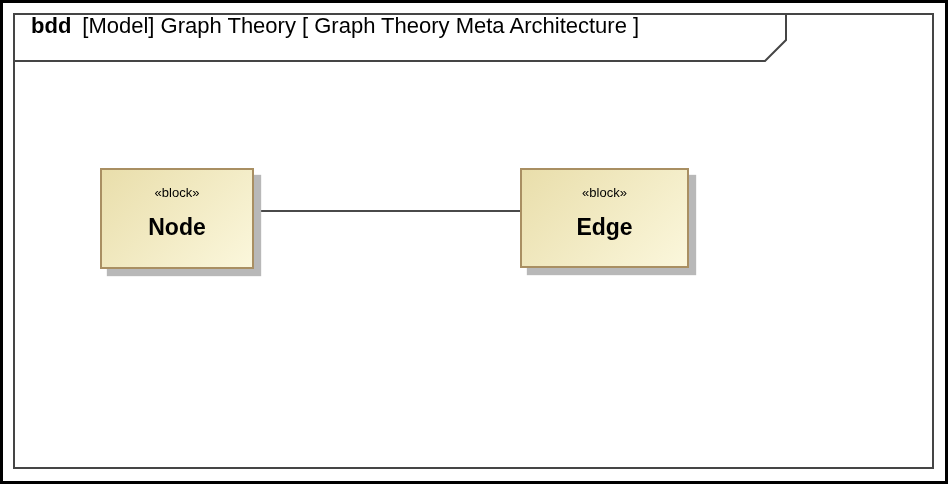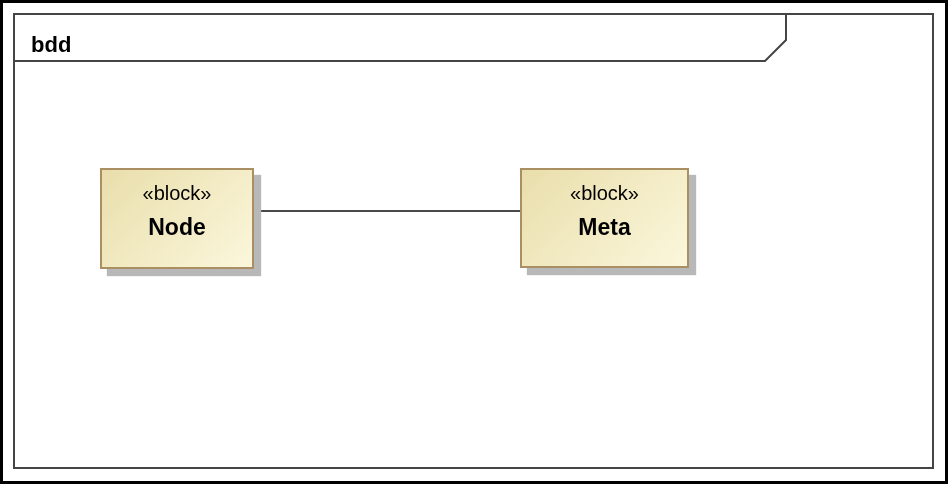--- a/index.html
+++ b/index.html
@@ -20,35 +20,35 @@
     background:#ffffff;
     overflow:hidden;
   }
   .canvas svg{position:absolute;left:0;top:0;z-index:1;}
   .outer-rect{fill:#ffffff;stroke:var(--outer-border);stroke-width:3;}
   .frame-rect{fill:none;stroke:var(--frame-border);stroke-width:2;}
   .tab-shape{fill:var(--tab-fill);stroke:var(--frame-border);stroke-width:2;stroke-linejoin:miter;}
   .connector-line{stroke:var(--connector);stroke-width:2;}
   .title{
     position:absolute;left:13px;top:13px;width:774px;height:64px;
-    z-index:2;display:flex;align-items:center;
+    z-index:2;display:flex;align-items:flex-start;
     padding-left:18px;box-sizing:border-box;
     font-size:22px;color:#000;white-space:pre;
   }
   .title .kw{font-weight:bold;margin-right:11px;}
   .block{
     position:absolute;z-index:2;
     box-sizing:border-box;
     border:2px solid var(--block-border);
     background:linear-gradient(135deg, var(--block-fill-dark) 0%, var(--block-fill-light) 100%);
     box-shadow:7px 7px 1px var(--block-shadow);
     text-align:center;
     padding-top:13px;
   }
-  .block .stereotype{font-size:20px;line-height:20px;color:#000;}
+  .block .stereotype{font-size:13px;line-height:20px;color:#000;}
   .block .block-name{font-size:23px;line-height:22px;font-weight:bold;margin-top:13px;color:#000;}
   .block-node{left:100px;top:168px;width:154px;height:101px;}
   .block-edge{left:520px;top:168px;width:169px;height:100px;}
 </style>
 </head>
 <body>
 
 <div class="canvas">
 
   <svg width="948" height="484" viewBox="0 0 948 484">
@@ -57,25 +57,26 @@
 
     <rect class="frame-rect" x="14" y="14" width="919" height="454"></rect>
 
     <line class="connector-line" x1="254" y1="211" x2="521" y2="211"></line>
 
     <polygon class="tab-shape" points="14,14 786,14 786,40 765,61 14,61"></polygon>
   </svg>
 
   <div class="title">
     <span class="kw">bdd</span>
+    <span>[Model] Graph Theory [ Graph Theory Meta Architecture ]</span>
   </div>
 
   <div class="block block-node">
     <div class="stereotype">«block»</div>
     <div class="block-name">Node</div>
   </div>
 
   <div class="block block-edge">
     <div class="stereotype">«block»</div>
-    <div class="block-name">Meta</div>
+    <div class="block-name">Edge</div>
   </div>
 
 </div>
 
 </body></html>

